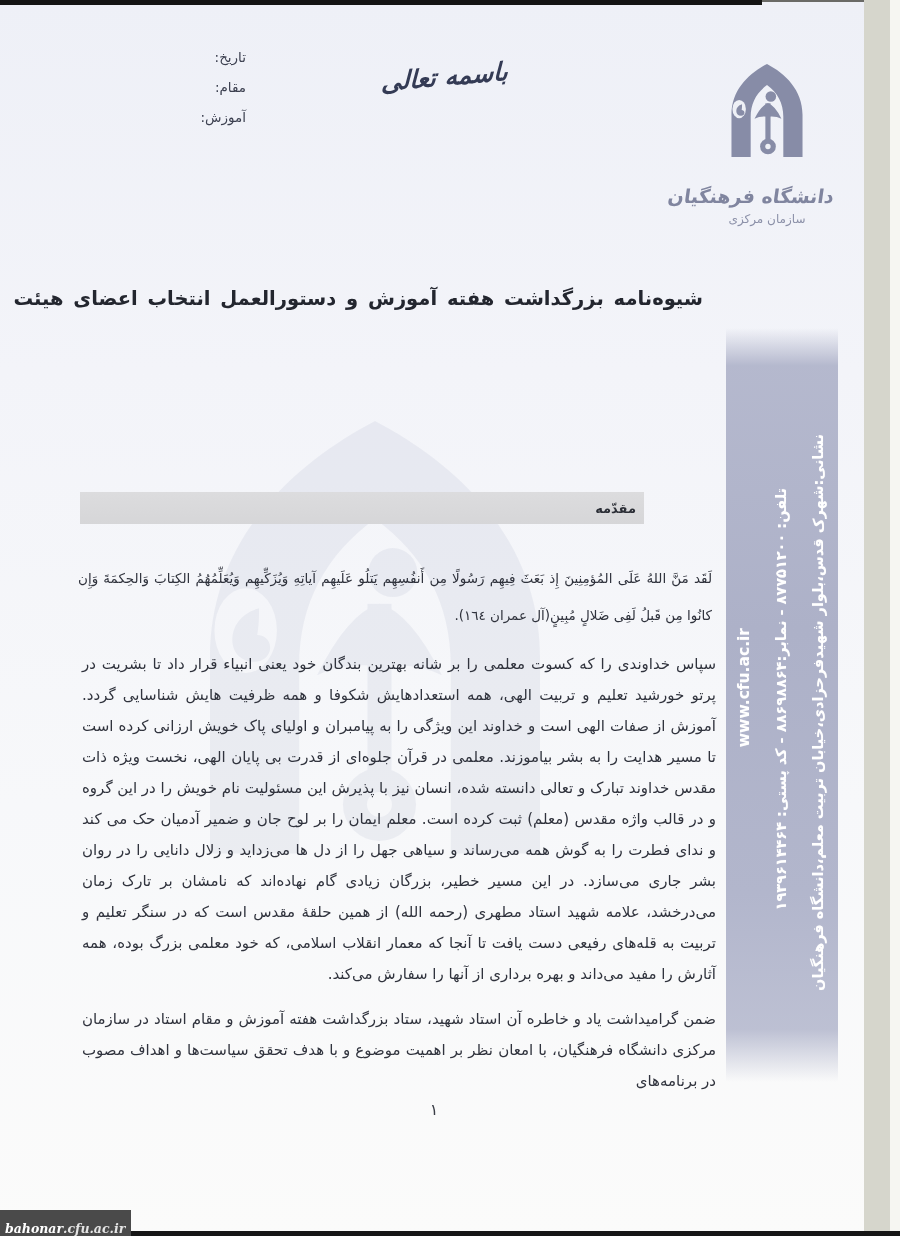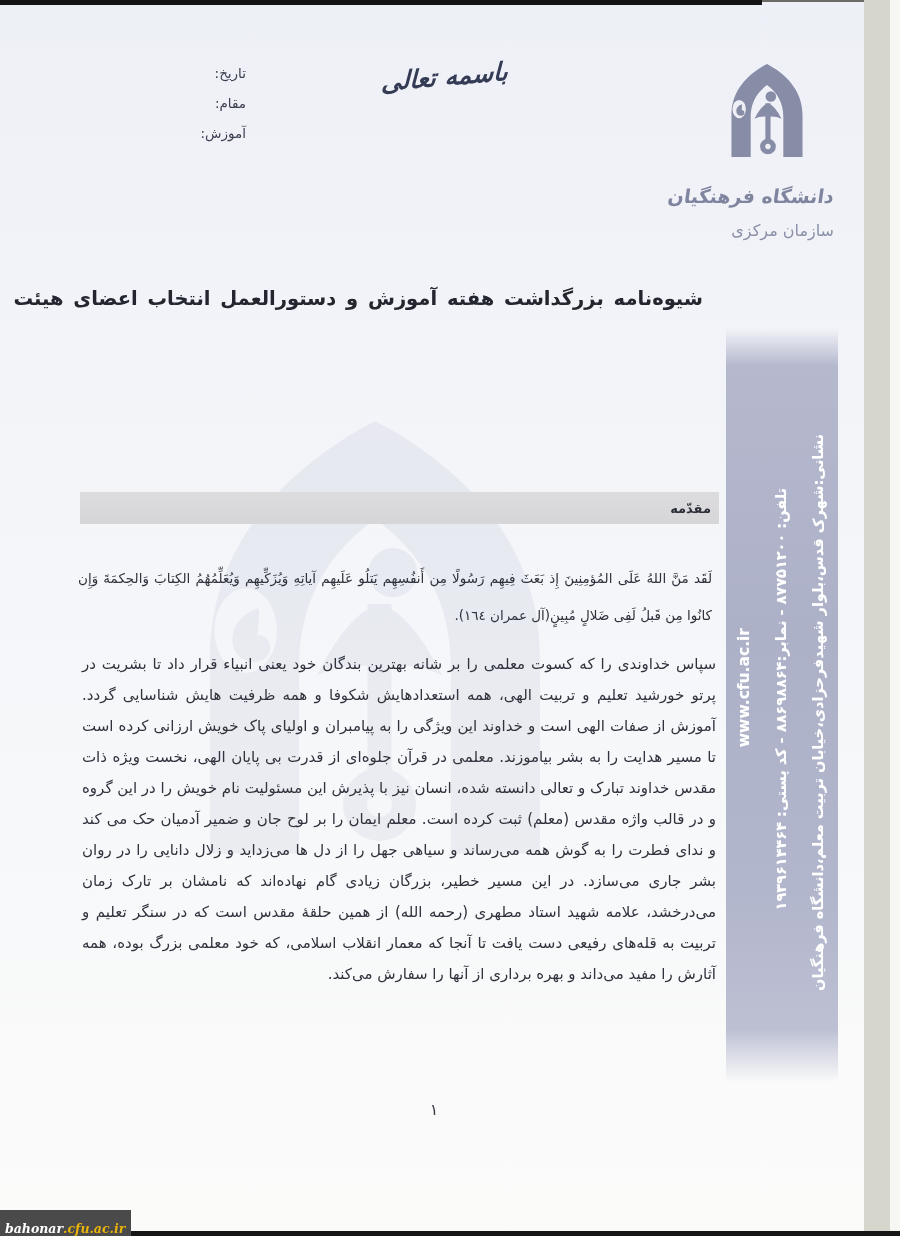--- a/index.html
+++ b/index.html
@@ -13,48 +13,48 @@
     background:linear-gradient(180deg,#eef0f7 0%,#f3f4f9 30%,#f7f8fa 65%,#fbfbfa 100%);
   }
   
   .edge-top{position:absolute;left:0;top:0;width:762px;height:5px;background:#141414;}
   .edge-top-thin{position:absolute;left:762px;top:0;width:138px;height:2px;background:#6a6a66;}
   .edge-bottom{position:absolute;left:0;bottom:0;width:900px;height:5px;background:#161616;}
   .scan-band{position:absolute;top:0;right:10px;width:26px;height:1236px;background:#d6d6cc;}
   .scan-band-outer{position:absolute;top:0;right:0;width:10px;height:1236px;background:#f6f6f2;}
 
   
-  .meta{position:absolute;left:158px;top:58px;width:88px;text-align:right;direction:rtl;color:#3c4050;}
+  .meta{position:absolute;left:158px;top:42px;width:88px;text-align:right;direction:rtl;color:#3c4050;}
   .meta .row{font-size:13.5px;line-height:30px;letter-spacing:.3px;}
 
   
   .bismillah{
     position:absolute;left:388px;top:62px;width:120px;
     font-size:25px;font-style:italic;font-weight:bold;color:#343b55;
     transform:rotate(-5deg) skewX(-6deg);direction:rtl;text-align:center;white-space:nowrap;
   }
 
   
   .logo-block{position:absolute;left:700px;top:62px;width:134px;text-align:center;color:#878ca7;}
   .logo-block svg{display:block;margin:0 auto;width:96px;height:121px;}
   .uni-name{font-size:19px;font-weight:bold;direction:rtl;white-space:nowrap;
     transform:skewX(-8deg);letter-spacing:-.5px;margin-top:2px;color:#80859f;}
-  .org-name{font-size:16px;direction:rtl;margin-top:14px;color:#8b90a8;letter-spacing:1px;text-align:right;}
+  .org-name{font-size:12px;direction:rtl;margin-top:5px;color:#8b90a8;letter-spacing:1px;}
 
   
   .ghost{position:absolute;left:152px;top:412px;width:446px;height:562px;color:#99a0bd;opacity:.13;pointer-events:none;}
   .ghost svg{width:100%;height:100%;}
 
   
   .doc-title{position:absolute;left:85px;top:272px;width:618px;text-align:center;direction:rtl;color:#23262f;}
   .doc-title .t-line{font-size:19.5px;font-weight:700;line-height:54px;white-space:nowrap;word-spacing:3px;}
 
   
   .section-bar{
-    position:absolute;left:80px;top:492px;width:639px;height:32px;
+    position:absolute;left:80px;top:492px;width:564px;height:32px;
     background:linear-gradient(180deg,#dcdcde,#d6d6d8);
     direction:rtl;display:flex;align-items:center;
   }
   .section-bar span{font-size:13px;font-weight:bold;color:#2b2e36;padding-right:8px;}
 
   
   .verse{
     position:absolute;left:78px;top:560px;width:634px;margin:0;
     direction:rtl;text-align:justify;font-size:13.5px;line-height:37px;color:#2f323c;
   }
@@ -83,21 +83,21 @@
 
   
   .page-number{position:absolute;left:424px;top:1100px;width:20px;text-align:center;
     font-size:16px;color:#3a3d46;}
   .badge{
     position:absolute;left:0;top:1210px;height:37px;padding:0 6px 0 5px;
     background:#4a4a4a;display:flex;align-items:center;
     font-family:"DejaVu Serif",serif;font-style:italic;font-weight:bold;font-size:12.5px;
   }
   .badge .b-site{color:#ffffff;}
-  .badge .b-domain{color:#eab308;}
+  .badge .b-domain{color:#e5e5e5;}
 </style>
 </head>
 <body>
 
 <div class="page">
 
   <div class="edge-top"></div>
   <div class="edge-top-thin"></div>
   <div class="scan-band-outer"></div>
   <div class="scan-band"></div>
@@ -144,20 +144,21 @@
   <div class="doc-title">
     <div class="t-line">شیوه‌نامه بزرگداشت هفته آموزش و دستورالعمل انتخاب اعضای هیئت</div>
   </div>
 
   <div class="section-bar">
     <span>مقدّمه</span>
   </div>
 
   <p class="verse">لَقَد مَنَّ اللهُ عَلَی المُؤمِنِینَ إِذ بَعَثَ فِیهِم رَسُولًا مِن أَنفُسِهِم یَتلُو عَلَیهِم آیاتِهِ وَیُزَکِّیهِم وَیُعَلِّمُهُمُ الکِتابَ وَالحِکمَةَ وَإِن کانُوا مِن قَبلُ لَفِی ضَلالٍ مُبِینٍ(آل عمران ١٦٤).</p>
   <p class="para p1">سپاس خداوندی را که کسوت معلمی را بر شانه بهترین بندگان خود یعنی انبیاء قرار داد تا بشریت در پرتو خورشید تعلیم و تربیت الهی، همه استعدادهایش شکوفا و همه ظرفیت هایش شناسایی گردد. آموزش از صفات الهی است و خداوند این ویژگی را به پیامبران و اولیای پاک خویش ارزانی کرده است تا مسیر هدایت را به بشر بیاموزند. معلمی در قرآن جلوه‌ای از قدرت بی پایان الهی، نخست ویژه ذات مقدس خداوند تبارک و تعالی دانسته شده، انسان نیز با پذیرش این مسئولیت نام خویش را در این گروه و در قالب واژه مقدس (معلم) ثبت کرده است. معلم ایمان را بر لوح جان و ضمیر آدمیان حک می کند و ندای فطرت را به گوش همه می‌رساند و سیاهی جهل را از دل ها می‌زداید و زلال دانایی را در روان بشر جاری می‌سازد. در این مسیر خطیر، بزرگان زیادی گام نهاده‌اند که نامشان بر تارک زمان می‌درخشد، علامه شهید استاد مطهری (رحمه الله) از همین حلقهٔ مقدس است که در سنگر تعلیم و تربیت به قله‌های رفیعی دست یافت تا آنجا که معمار انقلاب اسلامی، که خود معلمی بزرگ بوده، همه آثارش را مفید می‌داند و بهره برداری از آنها را سفارش می‌کند.</p>
+  <p class="para p2">ضمن گرامیداشت یاد و خاطره آن استاد شهید، ستاد بزرگداشت هفته آموزش و مقام استاد در سازمان مرکزی دانشگاه فرهنگیان، با امعان نظر بر اهمیت موضوع و با هدف تحقق سیاست‌ها و اهداف مصوب در برنامه‌های</p>
 
   <div class="strip">
     <div class="strip-inner">
       <div class="srow website">www.cfu.ac.ir</div>
       <div class="srow phone">تلفن: ۸۷۷۵۱۲۰۰ - نمابر:۸۸۶۹۸۸۶۴ - کد پستی: ۱۹۳۹۶۱۴۴۶۴</div>
       <div class="srow address">نشانی:شهرک قدس،بلوار شهیدفرحزادی،خیابان تربیت معلم،دانشگاه فرهنگیان</div>
     </div>
   </div>
 
   <div class="page-number">١</div>

